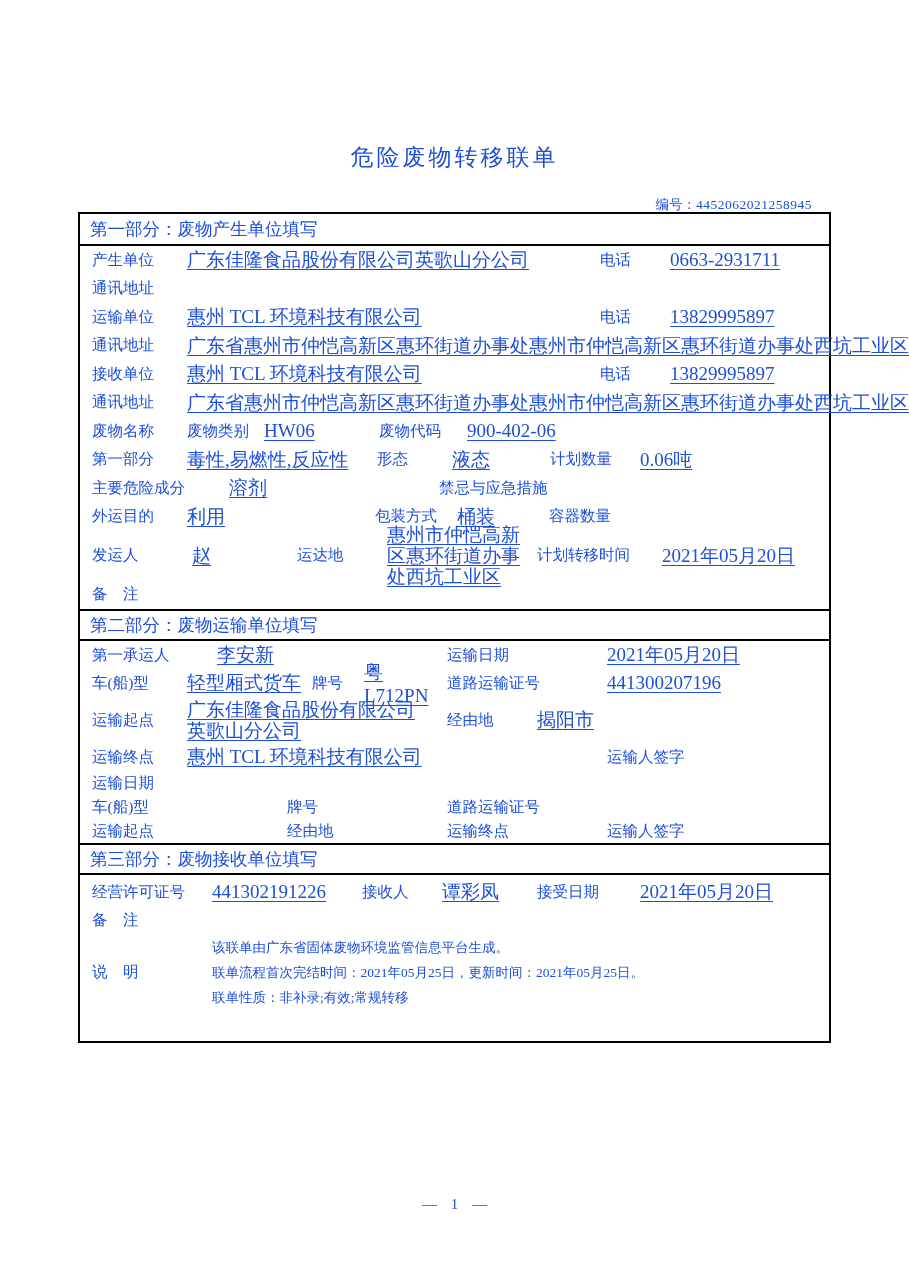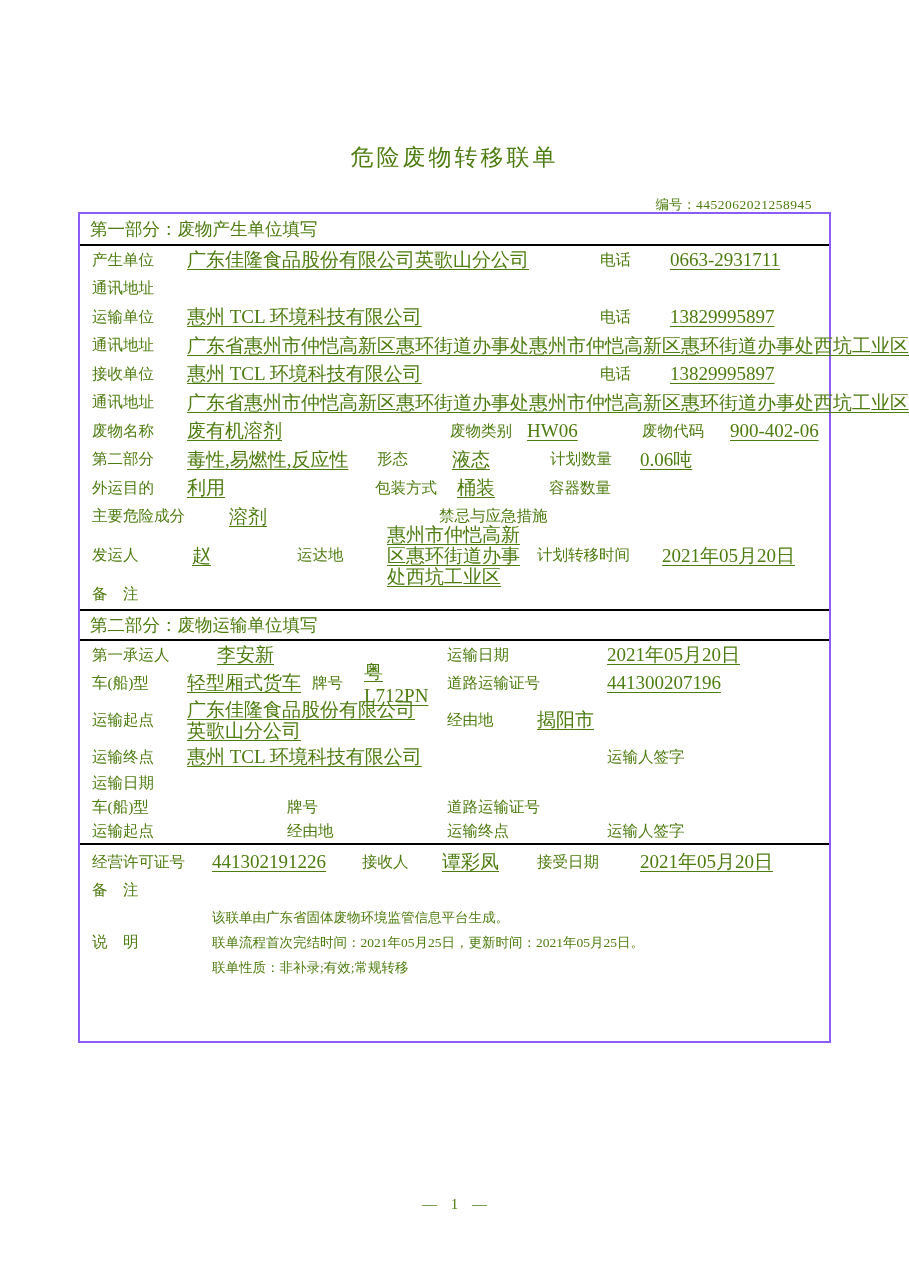--- a/index.html
+++ b/index.html
@@ -1,32 +1,32 @@
 <!DOCTYPE html>
 <html><head>
 <meta charset="utf-8">
 <style>
   * { margin:0; padding:0; box-sizing:border-box; }
   html,body { background:#e8e8e8; }
   .page {
     position:relative; width:909px; height:1286px; background:#ffffff;
-    font-family:"Liberation Serif","DejaVu Serif",serif; color:#4d7c0f;
+    font-family:"Liberation Serif","DejaVu Serif",serif; color:#1d4ed8;
     margin:0 auto; overflow:hidden;
   }
   .doc-title {
     position:absolute; top:142px; left:0; width:100%;
     text-align:center; font-size:23px; letter-spacing:3px; font-weight:400;
   }
   .doc-no {
     position:absolute; top:196px; right:97px; font-size:13.5px;
   }
   .doc-no .num { letter-spacing:0.5px; }
   .manifest {
     position:absolute; left:78px; top:212px; width:753px; height:831px;
-    border:2px solid #8b5cf6;
+    border:2px solid #000000;
   }
   .sec { border-top:2px solid #000; }
   .sec-hd {
     height:32px; border-bottom:2px solid #000; display:flex; align-items:center;
     padding-left:10px; font-size:17.5px;
   }
   .row { display:flex; align-items:center; padding-left:12px; }
   .h28 { height:28.5px; } .h27 { height:28px; } .h46 { height:46px; }
   .h50 { height:49px; }  .h25 { height:24px; }
   .lbl { font-size:15.5px; flex-shrink:0; white-space:nowrap; }
@@ -87,49 +87,48 @@
         <span class="val">13829995897</span>
       </div>
 
       <div class="row h28">
         <span class="lbl" style="width:95px">通讯地址</span>
         <span class="val">广东省惠州市仲恺高新区惠环街道办事处惠州市仲恺高新区惠环街道办事处西坑工业区</span>
       </div>
 
       <div class="row h28">
         <span class="lbl" style="width:95px">废物名称</span>
-        <span class="val" style="width:263px">废有机溶剂</span>
         <span class="lbl" style="width:77px">废物类别</span>
         <span class="val" style="width:115px">HW06</span>
         <span class="lbl" style="width:88px">废物代码</span>
         <span class="val">900-402-06</span>
       </div>
 
       <div class="row h28">
-        <span class="lbl" style="width:95px">第二部分</span>
+        <span class="lbl" style="width:95px">第一部分</span>
         <span class="val" style="width:190px">毒性,易燃性,反应性</span>
         <span class="lbl" style="width:75px">形态</span>
         <span class="val" style="width:98px">液态</span>
         <span class="lbl" style="width:90px">计划数量</span>
         <span class="val">0.06吨</span>
+      </div>
+
+      <div class="row h28">
+        <span class="lbl" style="width:137px">主要危险成分</span>
+        <span class="val" style="width:210px">溶剂</span>
+        <span class="lbl">禁忌与应急措施</span>
       </div>
 
       <div class="row h28">
         <span class="lbl" style="width:95px">外运目的</span>
         <span class="val" style="width:188px">利用</span>
         <span class="lbl" style="width:82px">包装方式</span>
         <span class="val" style="width:92px">桶装</span>
         <span class="lbl" style="width:90px">容器数量</span>
         <span class="val"></span>
-      </div>
-
-      <div class="row h28">
-        <span class="lbl" style="width:137px">主要危险成分</span>
-        <span class="val" style="width:210px">溶剂</span>
-        <span class="lbl">禁忌与应急措施</span>
       </div>
 
       <div class="row h50">
         <span class="lbl" style="width:100px">发运人</span>
         <span class="val" style="width:105px">赵</span>
         <span class="lbl" style="width:90px">运达地</span>
         <span class="val wrap" style="width:140px;margin-right:10px">惠州市仲恺高新区惠环街道办事处西坑工业区</span>
         <span class="lbl" style="width:125px">计划转移时间</span>
         <span class="val">2021年05月20日</span>
       </div>
@@ -183,20 +182,21 @@
 
       <div class="row h25">
         <span class="lbl" style="width:195px">运输起点</span>
         <span class="lbl" style="width:160px">经由地</span>
         <span class="lbl" style="width:160px">运输终点</span>
         <span class="lbl">运输人签字</span>
       </div>
     </div>
 
     <div class="sec">
+      <div class="sec-hd" style="height:30px">第三部分：废物接收单位填写</div>
 
       <div class="row h28" style="margin-top:3px">
         <span class="lbl" style="width:120px">经营许可证号</span>
         <span class="val" style="width:150px">441302191226</span>
         <span class="lbl" style="width:80px">接收人</span>
         <span class="val" style="width:95px">谭彩凤</span>
         <span class="lbl" style="width:103px">接受日期</span>
         <span class="val">2021年05月20日</span>
       </div>
 

